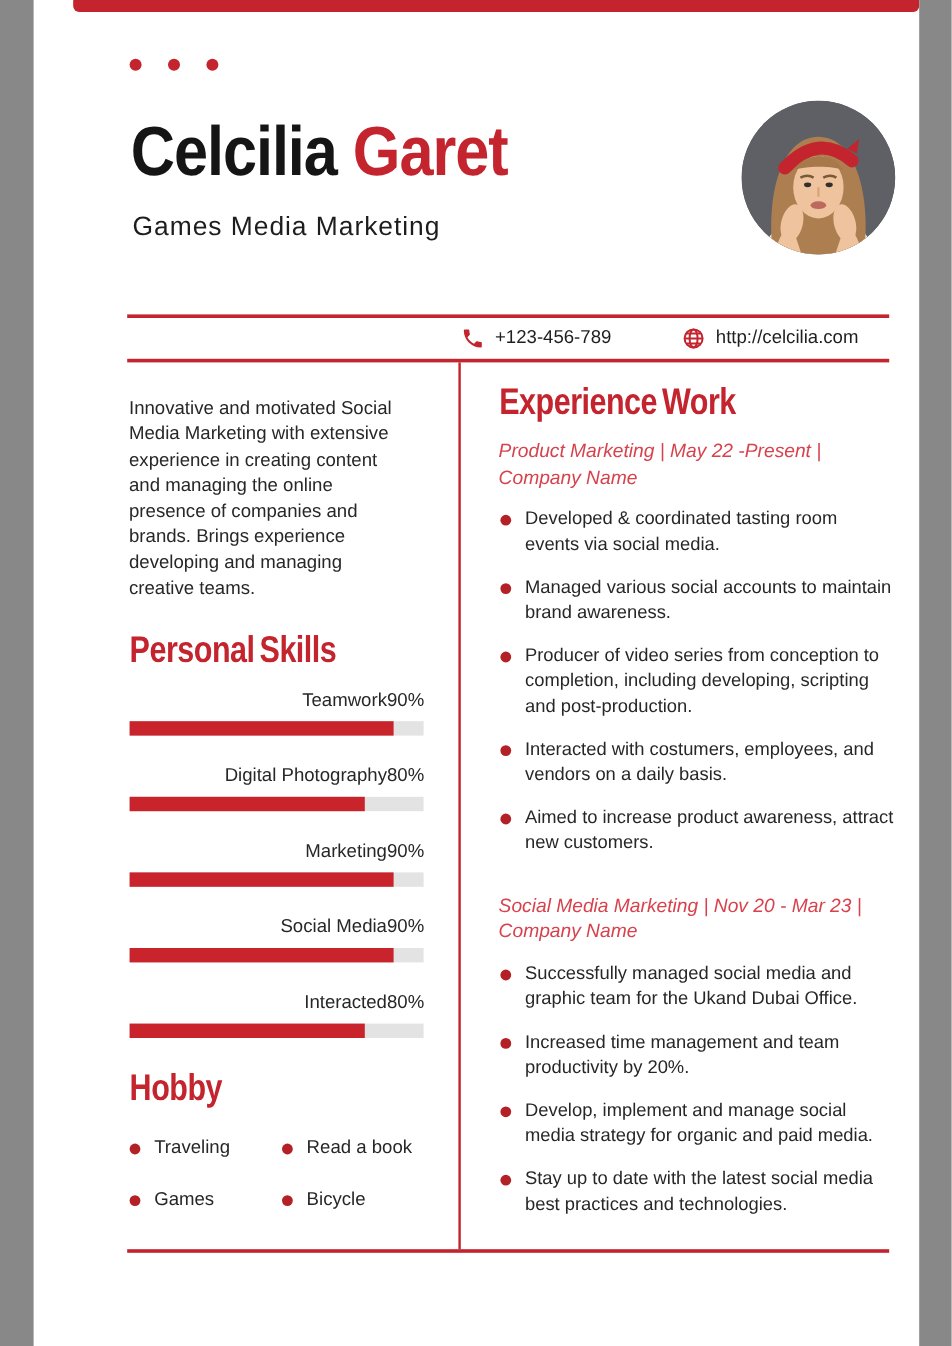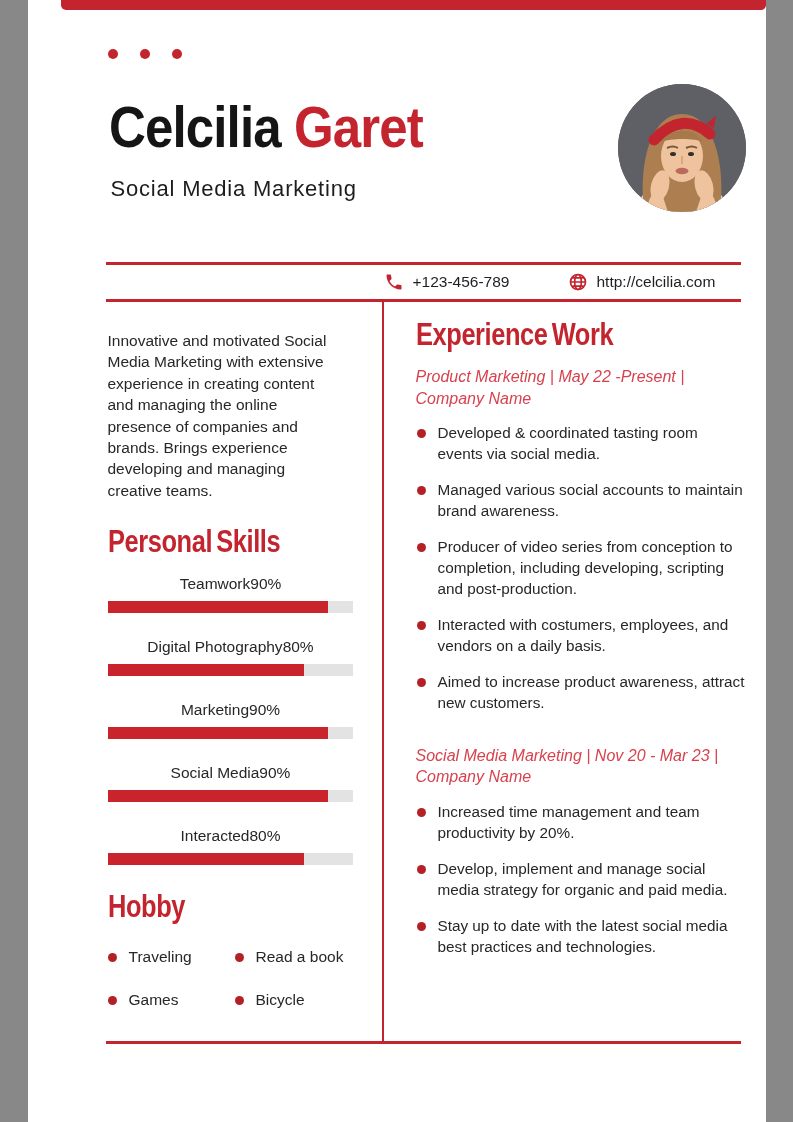--- a/index.html
+++ b/index.html
@@ -39,21 +39,21 @@
   .right-col{position:absolute;left:388px;top:318px;width:330px;}
 
   .section-heading{display:inline-block;font-size:31px;font-weight:800;letter-spacing:-.5px;word-spacing:-3px;color:var(--accent);transform:scaleX(.82);transform-origin:0 0;white-space:nowrap;line-height:1.1;}
 
   .about-text{margin-top:12px;width:234px;font-size:15.5px;line-height:1.38;color:var(--text);}
 
   
   .skills{margin-top:24px;}
   .skills-list{margin-top:16px;}
   .skill{margin-bottom:25px;}
-  .skill-head{display:flex;justify-content:center;align-items:baseline;font-size:15.5px;color:var(--text);}
+  .skill-head{display:flex;justify-content:flex-end;align-items:baseline;font-size:15.5px;color:var(--text);}
   .skill-track{margin-top:8px;width:245px;height:12px;background:var(--track);}
   .skill-fill{height:100%;background:#c9242c;}
 
   
   .hobby{margin-top:12px;}
   .hobby-grid{margin-top:24px;display:grid;grid-template-columns:127px 1fr;row-gap:25px;}
   .hobby-item{display:flex;align-items:center;gap:12px;font-size:15.5px;color:var(--text);}
   .hdot{width:9px;height:9px;border-radius:50%;background:var(--bullet);flex:0 0 auto;}
 
   
@@ -76,21 +76,21 @@
     <span class="dot"></span>
     <span class="dot"></span>
   </div>
 
   <div class="name">
     <span>Celcilia</span>
     <span> </span>
     <span class="last">Garet</span>
   </div>
 
-  <div class="subtitle">Social Media Marketing</div>
+  <div class="subtitle">Games Media Marketing</div>
 
   <div class="photo">
     <svg width="128" height="128" viewBox="0 0 128 128">
       <rect x="0" y="0" width="128" height="128" fill="#5e6065"></rect>
 
       <path d="M18,128 C22,104 40,96 64,96 C88,96 106,104 110,128 Z" fill="#f1ece6"></path>
       <circle cx="30" cy="116" r="2" fill="#c3242e"></circle>
         <circle cx="24" cy="124" r="2" fill="#c3242e"></circle>
       <circle cx="36" cy="125" r="2" fill="#c3242e"></circle>
         <circle cx="98" cy="116" r="2" fill="#c3242e"></circle>
@@ -239,20 +239,21 @@
         <li>Aimed to increase product awareness, attract new customers.</li>
       </ul>
     </div>
 
     <div class="job">
       <div class="job-title">
         <div>Social Media Marketing | Nov 20 - Mar 23 |</div>
         <div>Company Name</div>
       </div>
       <ul class="job-bullets">
+        <li>Successfully managed social media and graphic team for the Ukand Dubai Office.</li>
         <li>Increased time management and team productivity by 20%.</li>
         <li>Develop, implement and manage social media strategy for organic and paid media.</li>
         <li>Stay up to date with the latest social media best practices and technologies.</li>
       </ul>
     </div>
 
   </div>
 
 </div>
 

